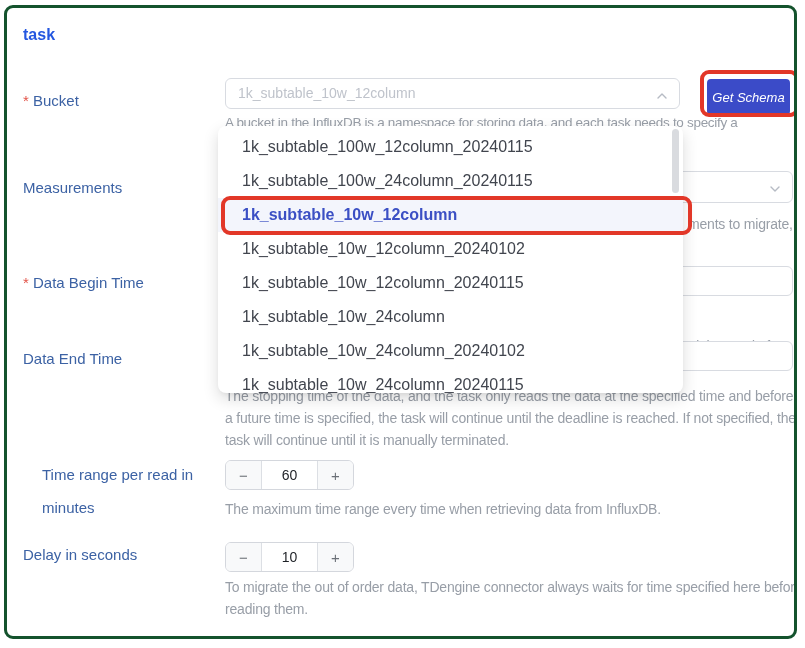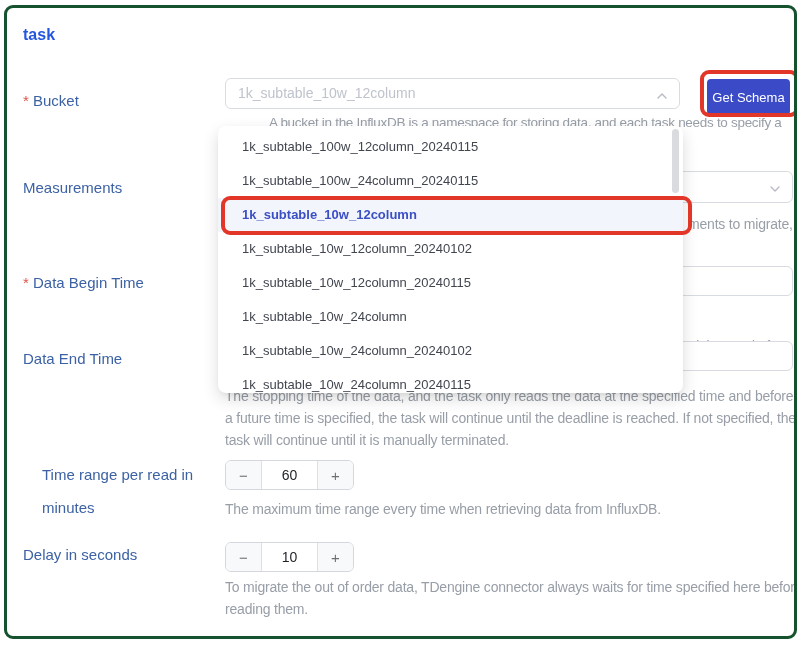--- a/index.html
+++ b/index.html
@@ -14,42 +14,42 @@
     border:3px solid #14532d; border-radius:9px; background:#fff; overflow:hidden;
   }
   .abs { position:absolute; }
   .page-title { left:16px; top:18px; font-size:16px; font-weight:bold; color:#2457e0; }
   .page-subtitle { left:16px; top:42px; font-size:14px; color:#6e7580; }
 
   .form-label { font-size:15px; color:#3c62a4; }
   .req::before { content:"* "; color:#e25449; }
 
   .help { color:#989ea7; font-size:14px; letter-spacing:-0.2px; line-height:22px; }
-  .help-nowrap { white-space:nowrap; font-size:13.5px; letter-spacing:-0.3px;margin-left:44px; }
+  .help-nowrap { white-space:nowrap; font-size:13.5px; letter-spacing:-0.3px; }
 
   .input-box { border:1px solid #d8dbe1; border-radius:6px; background:#fff; }
   .select-text { padding-left:12px; font-size:14px; color:#bfc3cb; line-height:29px;
     white-space:nowrap; overflow:hidden; }
   .chev { position:absolute; right:11px; top:50%; margin-top:-6px; width:12px; height:12px; }
 
   .btn-primary {
     background:#3b4bc8; color:#fff; border:none; border-radius:4px;
     font-family:"Liberation Sans", sans-serif; font-size:13px;
     display:flex; align-items:center; justify-content:center; cursor:pointer;
   }
 
   .red-box { border:4px solid #e23728; border-radius:9px; pointer-events:none; z-index:30; }
 
   .dropdown {
     left:211px; top:118px; width:465px; height:267px; background:#fff;
     border-radius:8px; box-shadow:0 3px 6px -4px rgba(0,0,0,.12), 0 6px 16px rgba(0,0,0,.14);
     overflow:hidden; z-index:10; padding-top:4px;
   }
   .opt {
-    height:34px; line-height:34px; padding-left:24px; font-size:13px; color:#41454e;
+    height:34px; line-height:34px; padding-left:24px; font-size:16px; color:#41454e;
     white-space:nowrap; cursor:pointer;
   }
   .opt.selected { background:#f3f5fc; color:#3b4fc4; font-weight:bold; }
   .scroll-thumb {
     position:absolute; right:4px; top:3px; width:7px; height:64px;
     background:#d9dbdf; border-radius:4px;
   }
 
   .stepper {
     display:flex; width:129px; height:30px; border:1px solid #d4d7dd; border-radius:6px;
@@ -75,21 +75,21 @@
 
   <div class="abs input-box" style="left:218px; top:70px; width:455px; height:31px;">
     <div class="select-text">1k_subtable_10w_12column</div>
     <span class="chev">
       <svg width="12" height="12" viewBox="0 0 12 12">
           <path d="M2 8 L6 4 L10 8" stroke="#b6bbc4" stroke-width="1.4" fill="none" stroke-linecap="round" stroke-linejoin="round"></path>
         </svg>
     </span>
   </div>
 
-  <button class="abs btn-primary" style="left:700px; top:71px; width:83px; height:36px;">Get Schema</button>
+  <button class="abs btn-primary" style="left:700px; top:71px; width:83px; height:36px;font-style:italic;">Get Schema</button>
 
   <div class="abs help help-nowrap" style="left:218px; top:104px; z-index:1;">A bucket in the InfluxDB is a namespace for storing data, and each task needs to specify a</div>
 
   <div class="abs form-label" style="left:16px; top:171px;">Measurements</div>
 
   <div class="abs input-box" style="left:218px; top:163px; width:568px; height:32px; z-index:1;">
     <span class="chev">
       <svg width="12" height="12" viewBox="0 0 12 12">
           <path d="M2 4 L6 8 L10 4" stroke="#b6bbc4" stroke-width="1.4" fill="none" stroke-linecap="round" stroke-linejoin="round"></path>
         </svg>

